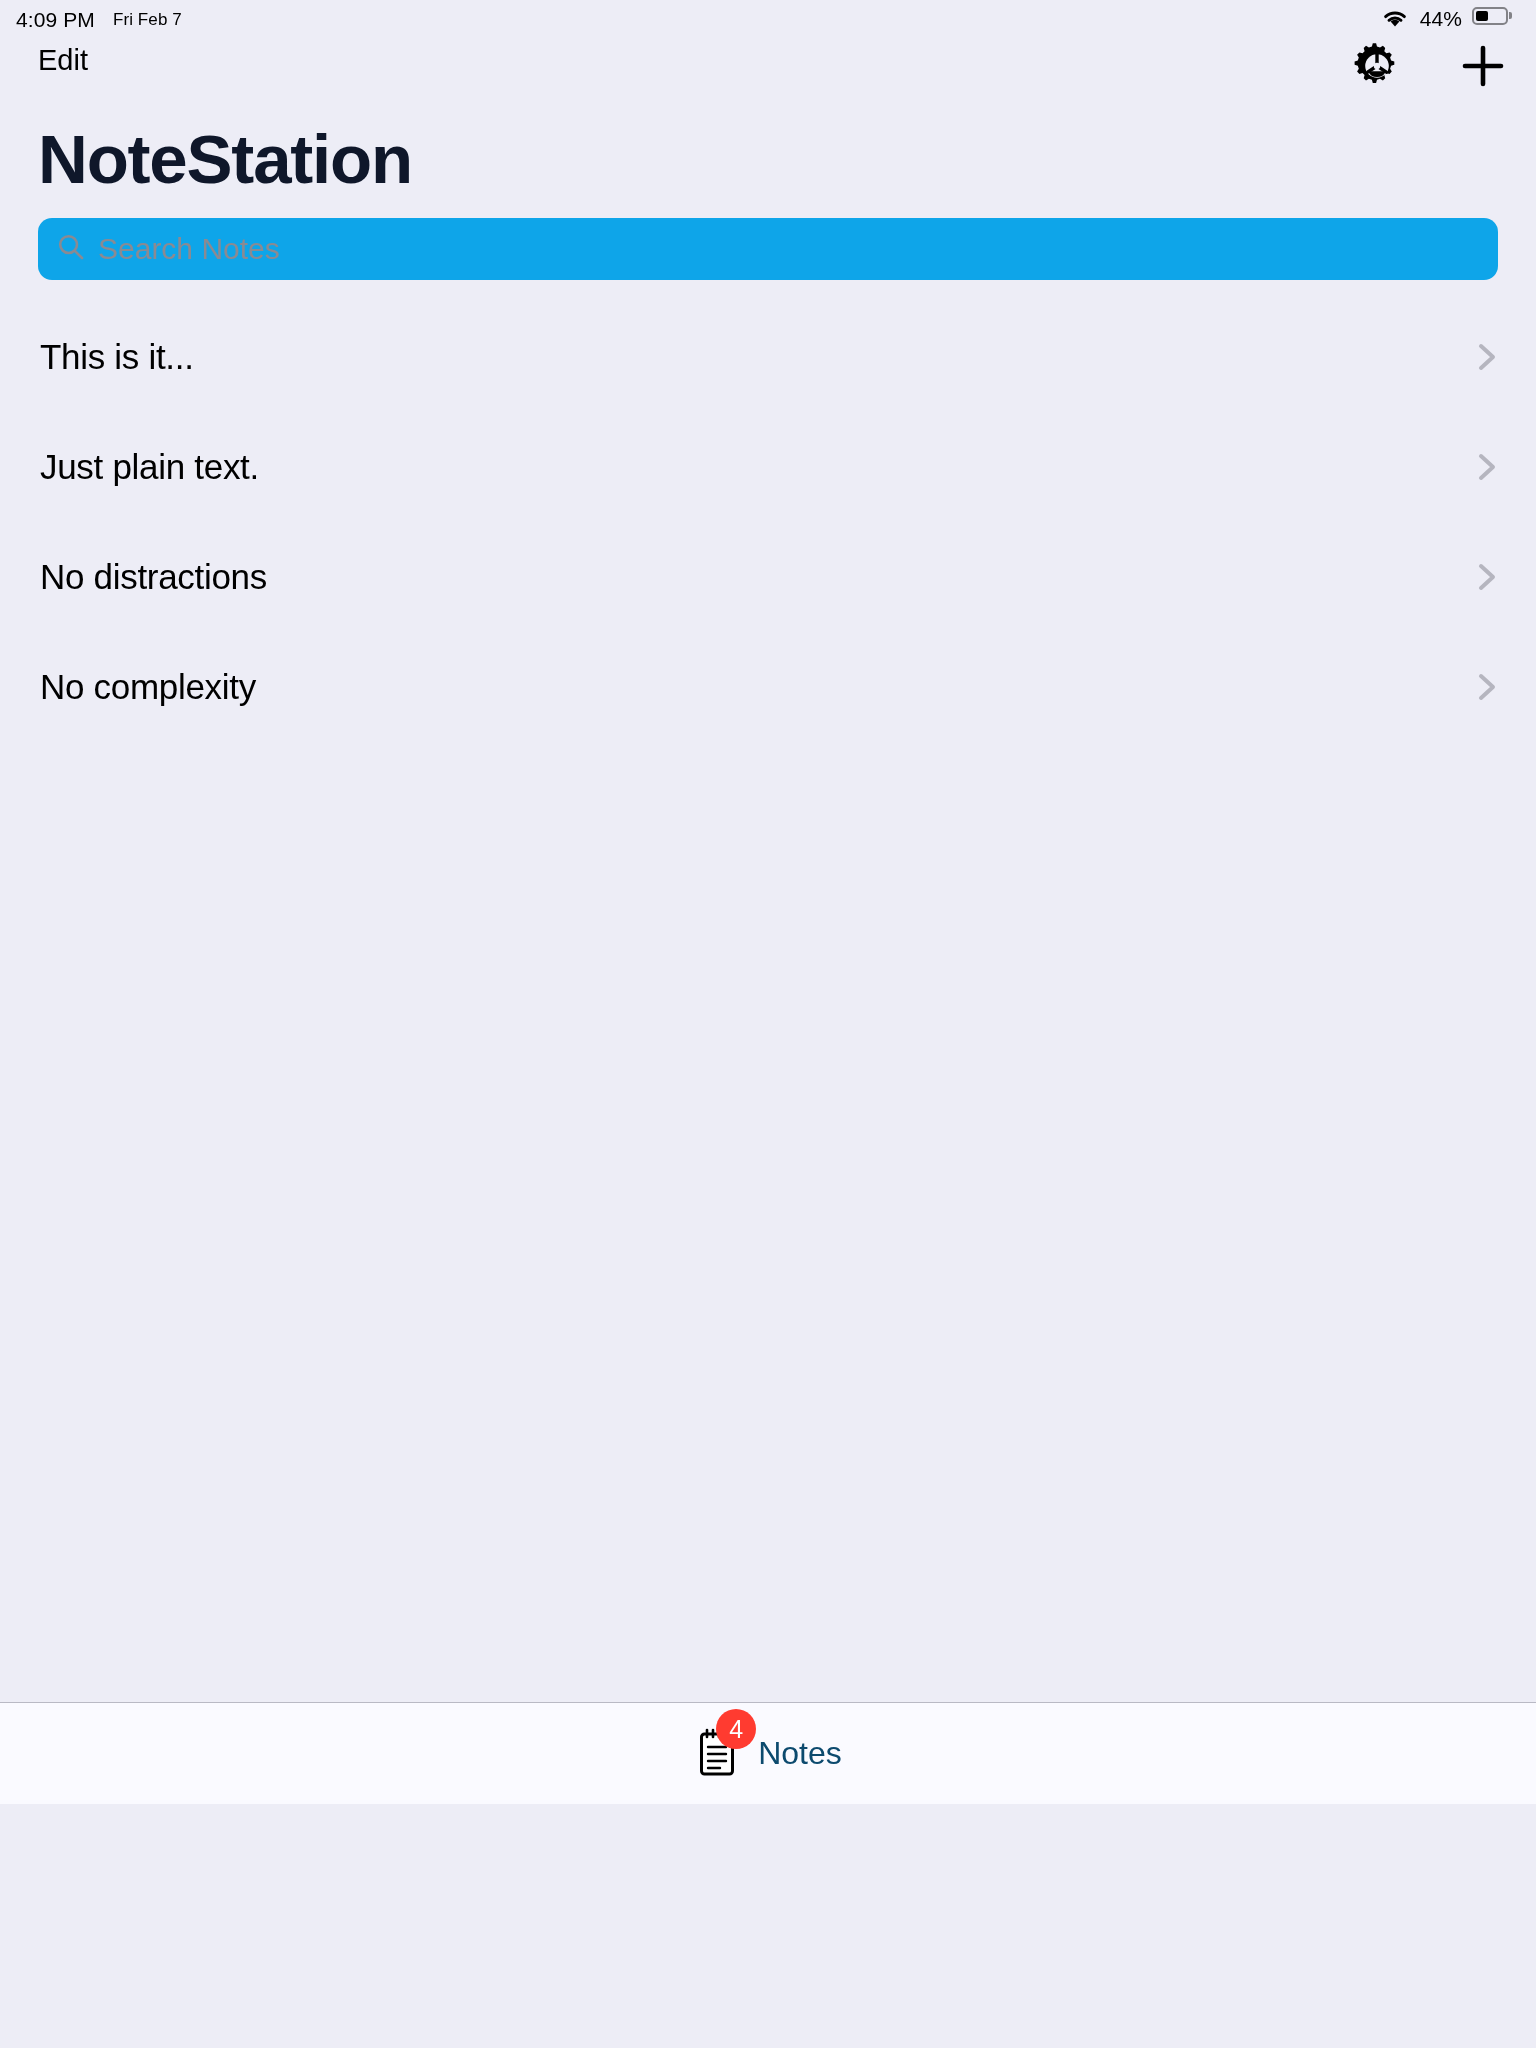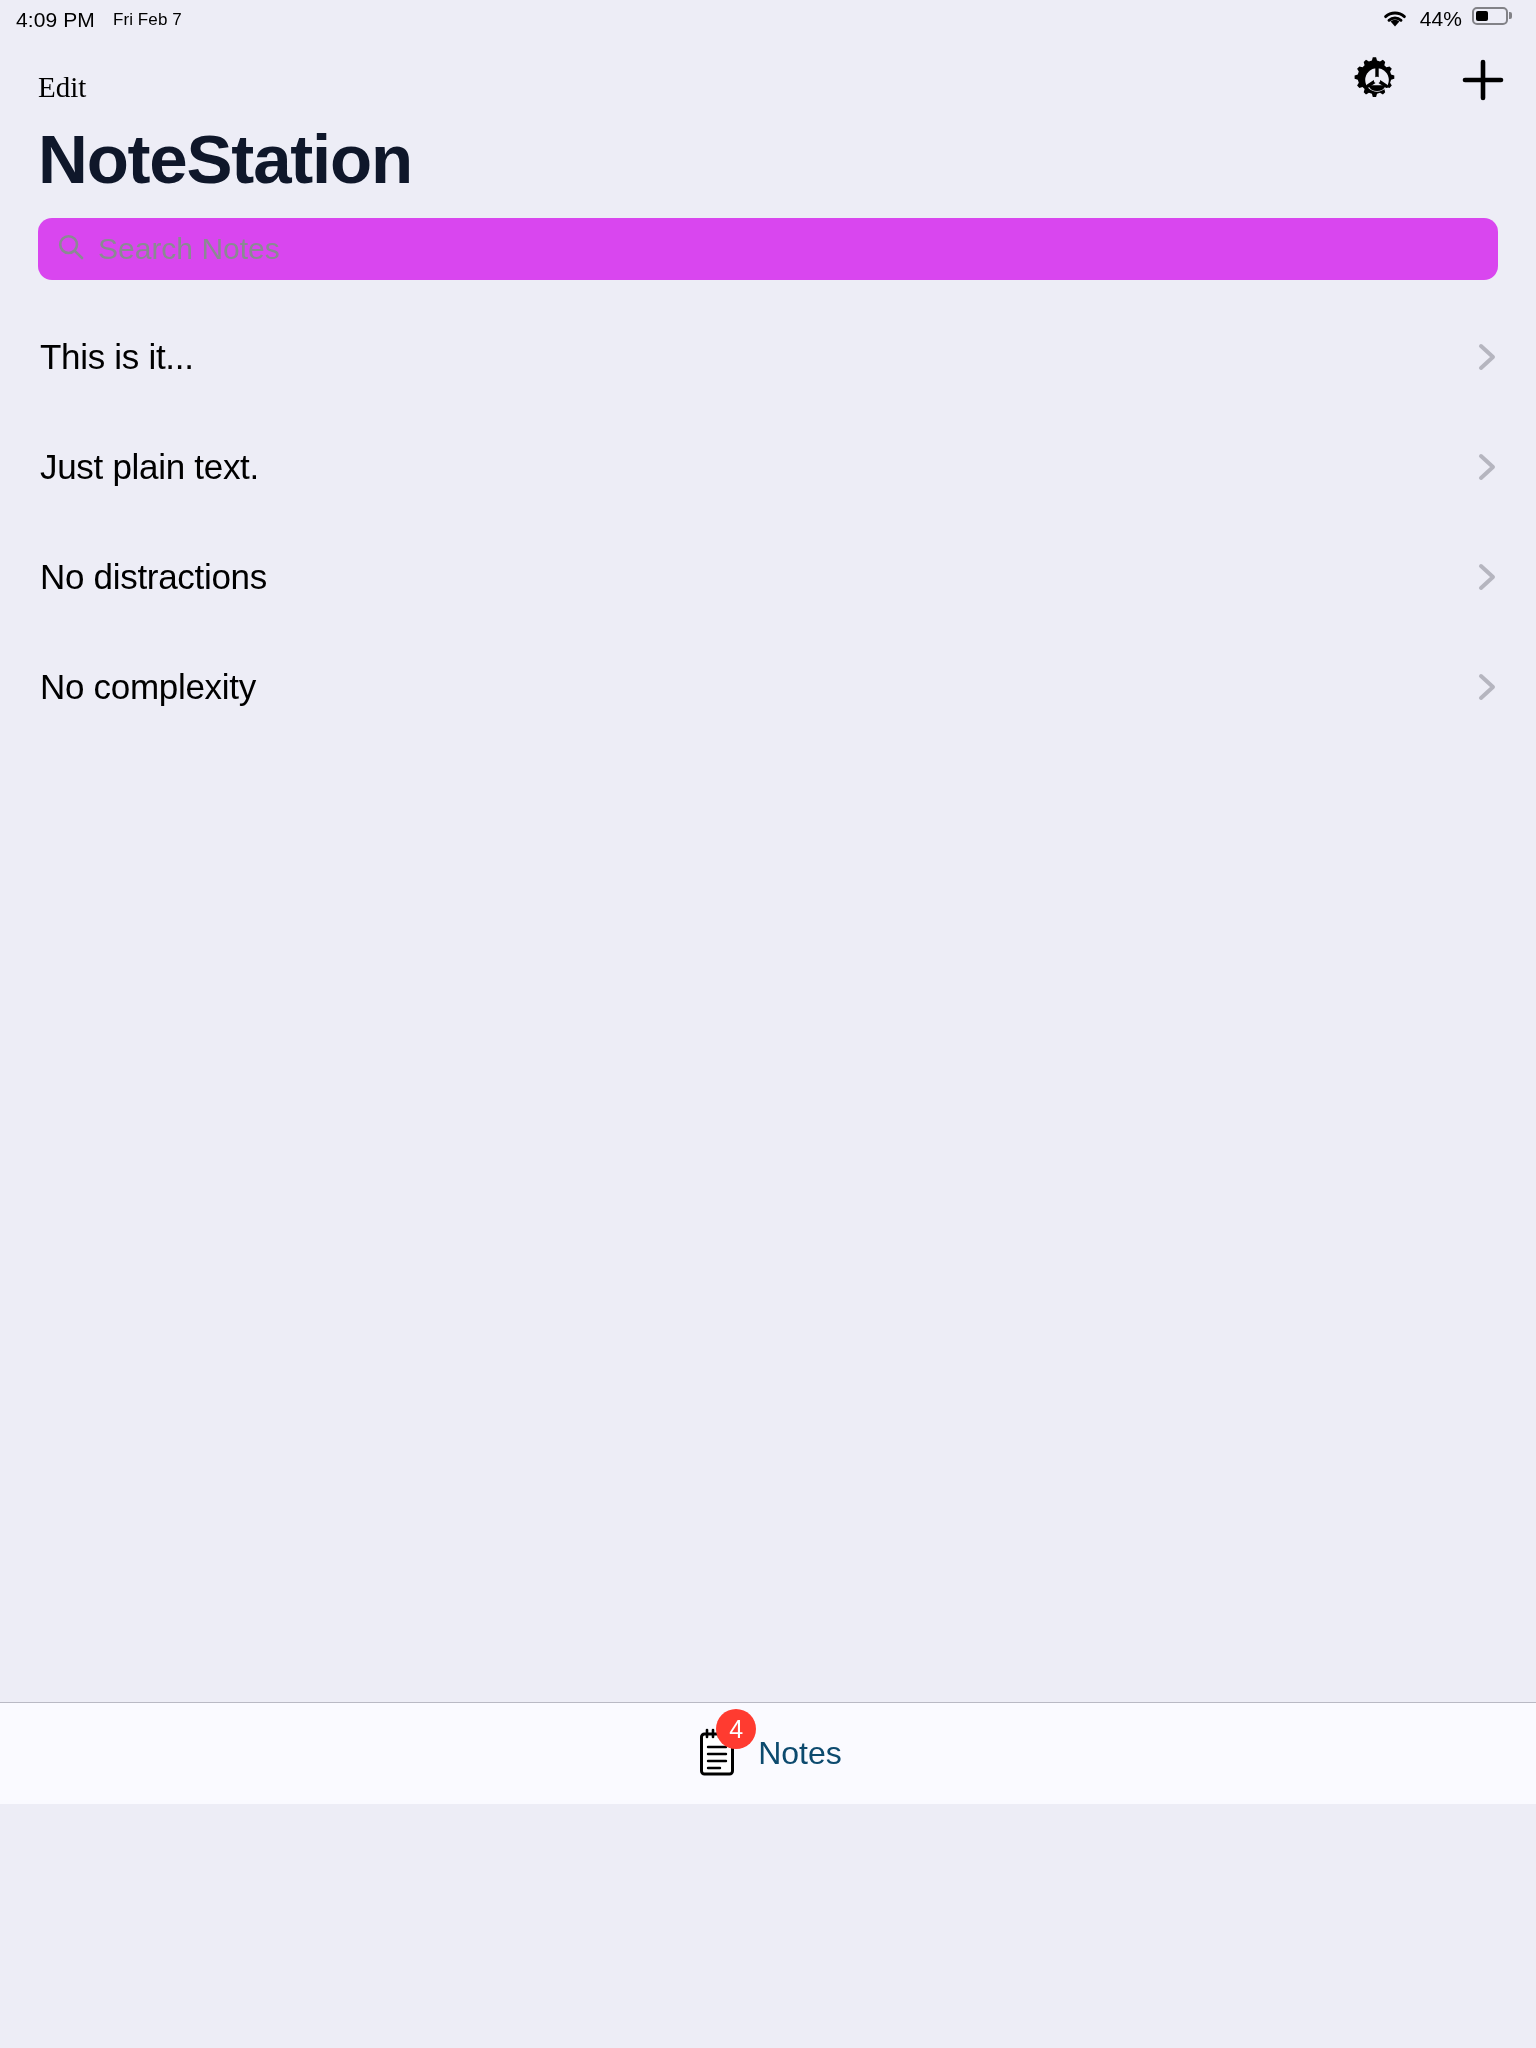--- a/index.html
+++ b/index.html
@@ -44,23 +44,22 @@
   .batt-tip {
     width:3px; height:7px;
     background:rgba(0,0,0,.45);
     border-radius:0 2px 2px 0;
     margin-left:1px;
   }
 
   
   .navbar {
     height:68px; flex:0 0 68px;
-    display:flex; align-items:flex-end;
+    display:flex; align-items:flex-start;
     padding:0 26px 0 36px;
-    font-family:Liberation Serif, serif;
   }
   .edit-btn {
     font-size:29px; color:#000;
     background:none; border:none;
     cursor:pointer; padding:4px 2px;
     font-family:inherit;
   }
   .nav-actions { margin-left:auto; display:flex; align-items:center; gap:52px; }
   .icon-btn {
     background:none; border:none; cursor:pointer;
@@ -73,21 +72,21 @@
     font-size:69px; font-weight:bold;
     color:#0f172a; letter-spacing:-1.2px;
     padding:14px 0 6px 38px;
     line-height:1.1;
   }
 
   
   .search-wrap { padding:14px 38px 0 38px; }
   .search-bar {
     height:62px;
-    background:#d946ef;
+    background:#0ea5e9;
     border-radius:14px;
     display:flex; align-items:center;
     padding:0 18px;
     gap:12px;
   }
   .search-input {
     flex:1; border:none; background:transparent; outline:none;
     font-family:inherit; font-size:30px; color:#1a1a1a;
   }
   .search-input::placeholder { color:#8a8a92; }

